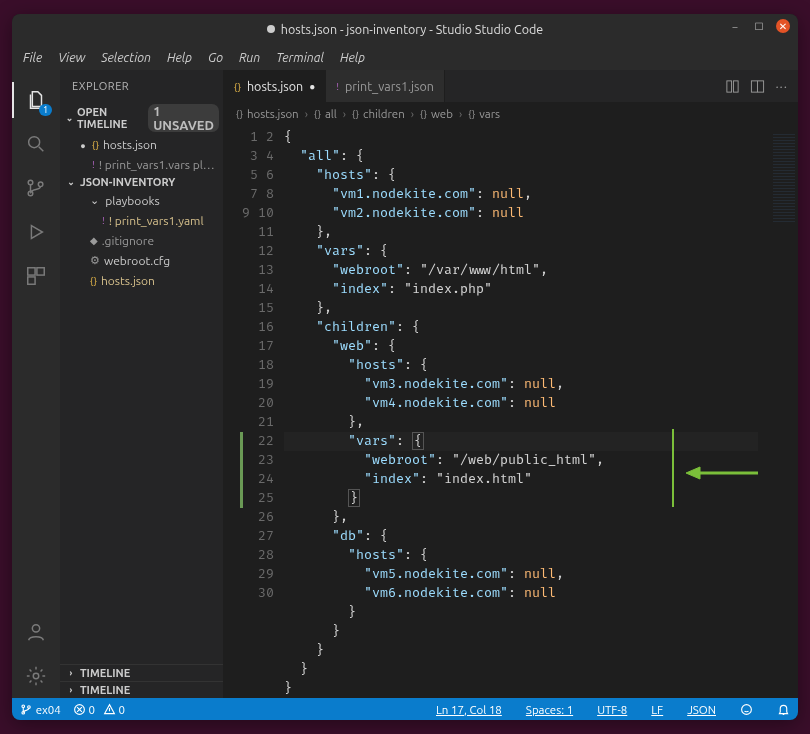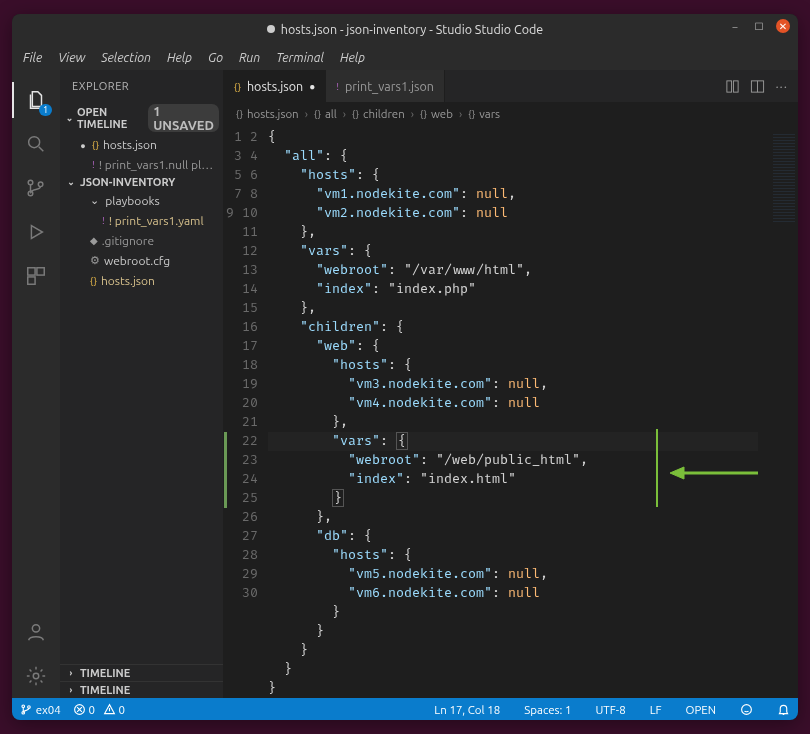--- a/index.html
+++ b/index.html
@@ -156,21 +156,21 @@
   .tab-actions svg { width:15px; height:15px; }
 
   .breadcrumbs {
     height: 22px; display:flex; align-items:center;
     padding: 0 12px; font-size:11.5px; color:#9a9a9a; gap:4px;
     background:#1e1e1e;
   }
   .breadcrumbs .sep { color:#6a6a6a; padding: 0 2px; }
   .breadcrumbs .brak { color:#9a9a9a; font-size:10px; }
 
-  .code-area { flex:1; display:flex; position:relative; min-height:0; }
+  .code-area { flex:1; display:flex; position:relative; min-height:0;margin-left:16px; }
   .gutter {
     width: 44px; text-align:right; padding: 4px 10px 4px 0;
     color:#6a6a6a; font-family: "Fira Code","Consolas",monospace;
     font-size: 13px; line-height: 19px;
     background:#1e1e1e;
     user-select:none;
   }
   .code {
     flex:1; padding: 4px 0;
     font-family: "Fira Code","Consolas",monospace;
@@ -207,21 +207,21 @@
   .Vbar {
     position:absolute; width:1.5px; background:#7bbf3a;
   }
 
   
   .statusbar {
     height: 22px; background:#0a7ccc; color:#fff;
     display:flex; align-items:center; font-size:11.5px;
     padding: 0 8px; gap:12px;
   }
-  .statusbar .rightgroup { margin-left:auto; display:flex; gap:24px; align-items:flex-end;}
+  .statusbar .rightgroup { margin-left:auto; display:flex; gap:24px; align-items:flex-end;text-decoration:underline;}
   .statusbar svg { width:13px; height:13px; vertical-align:-2px; }
   .chev-d::before{content:"⌄"; font-size:11px; color:#ccc; padding-right:2px;}
 </style>
 </head>
 <body>
 
 <div class="window">
 
   <div class="titlebar">
     <span class="dot"></span>
@@ -304,21 +304,21 @@
         <span class="tag">1 UNSAVED</span>
       </div>
       <div class="tree-item">
         <span class="modified dot"></span>
         <span class="fi-json">{}</span>
         <span>hosts.json</span>
       </div>
       <div class="tree-item dimmed">
         <span style="width:10px"></span>
         <span class="fi-yaml">!</span>
-        <span>! print_vars1.null  pl…</span>
+        <span>! print_vars1.vars  pl…</span>
       </div>
 
       <div class="section-hdr">
         <span class="chev">⌄</span>
         <span>JSON-INVENTORY</span>
       </div>
       <div class="tree-item level2">
         <span class="chev-d"></span>
         <span>playbooks</span>
       </div>
@@ -488,21 +488,21 @@
           <path d="M8 6v4M8 12v0"></path>
         </svg>
       <span>0</span>
     </span>
 
     <div class="rightgroup">
       <span>Ln 17, Col 18</span>
       <span>Spaces: 1</span>
       <span>UTF-8</span>
       <span>LF</span>
-      <span>OPEN</span>
+      <span>JSON</span>
       <span>
         <svg viewBox="0 0 16 16" fill="none" stroke="currentColor" stroke-width="1.4">
             <circle cx="8" cy="8" r="6"></circle>
             <path d="M5.5 7h0M10.5 7h0M5.5 10c1 1 4 1 5 0"></path>
           </svg>
       </span>
       <span>
         <svg viewBox="0 0 16 16" fill="none" stroke="currentColor" stroke-width="1.4">
             <path d="M4 11V7a4 4 0 018 0v4l1 2H3z"></path>
             <path d="M7 14h2"></path>

